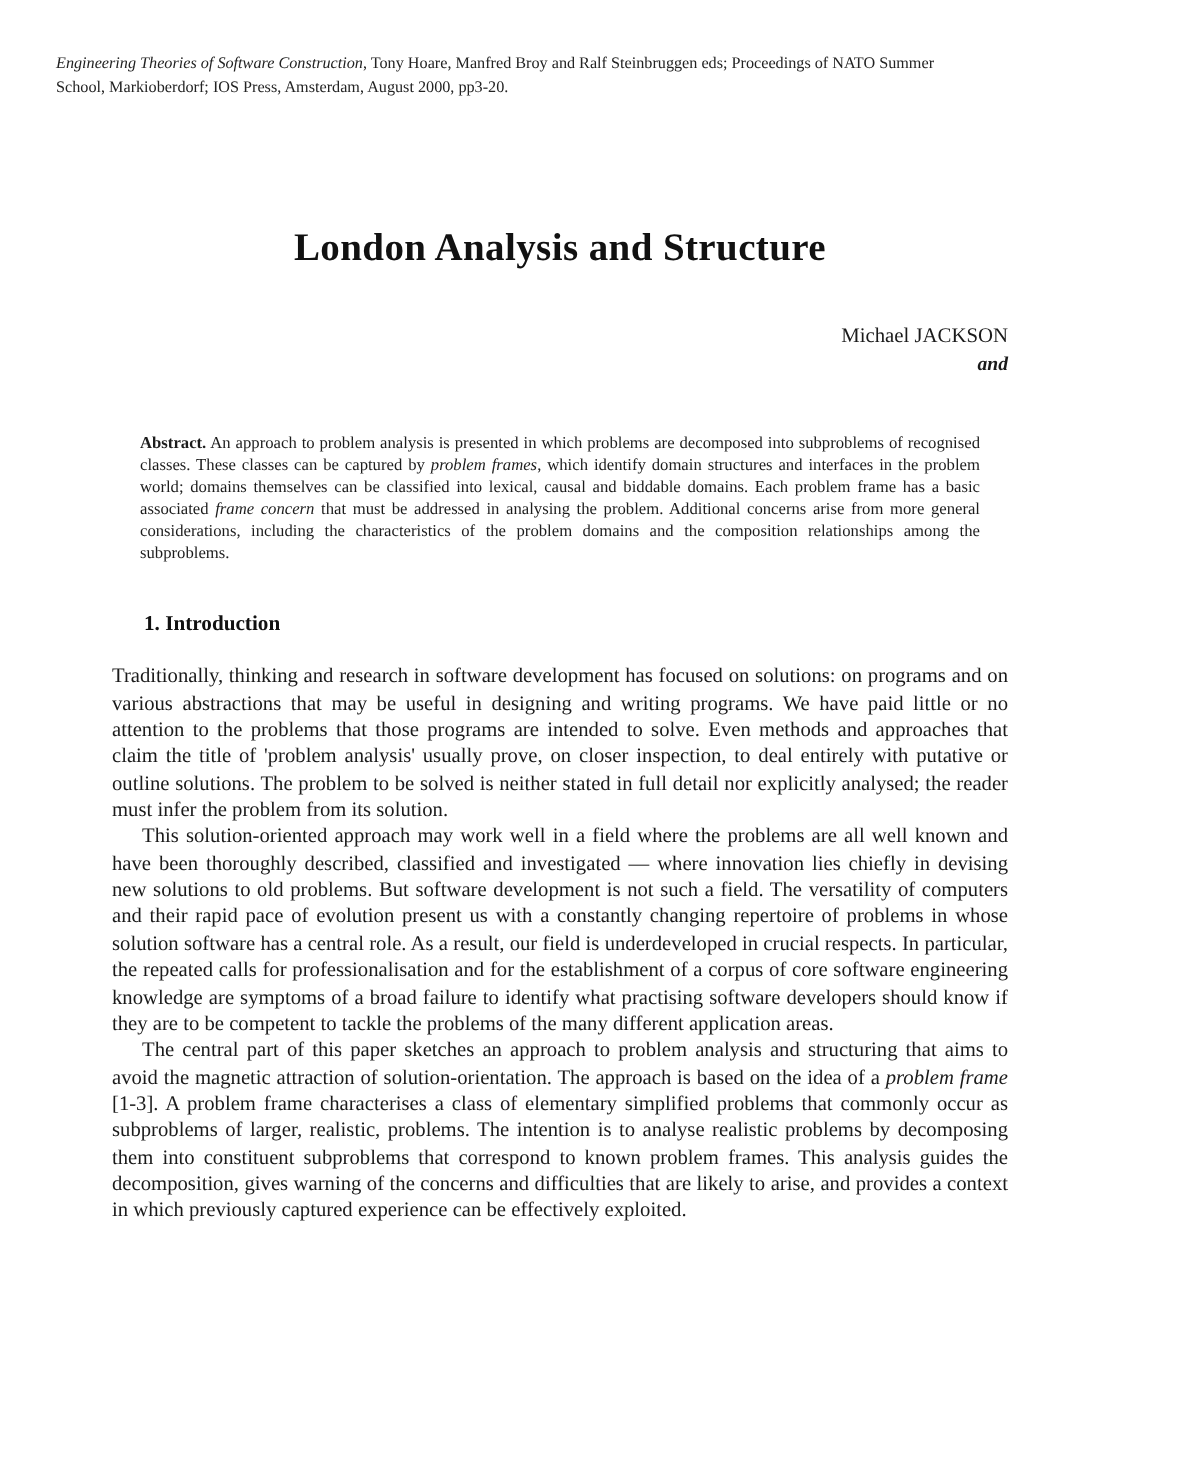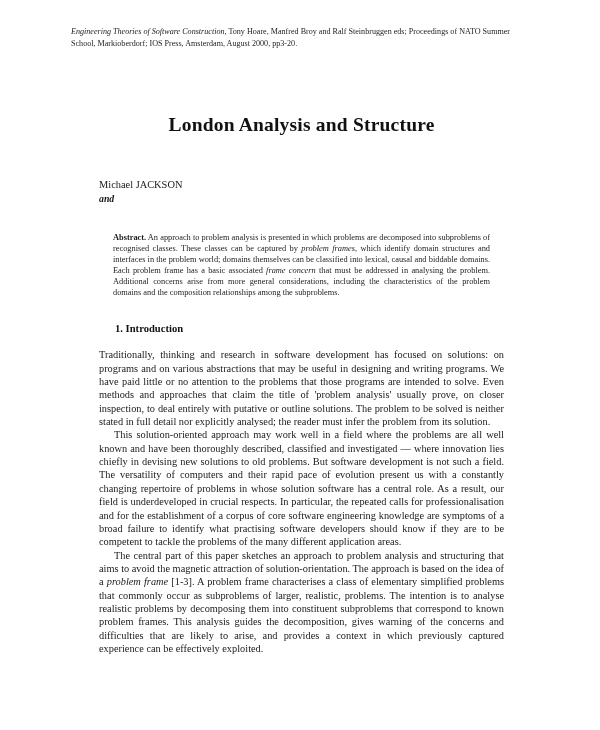--- a/index.html
+++ b/index.html
@@ -13,21 +13,21 @@
     font-family: "Liberation Serif", "DejaVu Serif", serif;
     color: #1a1a1a;
     overflow: hidden;
   }
   .page {
     position: relative;
     width: 600px;
     height: 730px;
     background: #ffffff;
     box-sizing: border-box;
-    padding: 26px 96px 0 99px;
+    padding: 26px 96px 0 56px;
   }
   
   .pub-header {
     font-size: 8.1px;
     line-height: 12.2px;
     text-align: left;
     margin: 0 0 0 -28px;
     width: 440px;
     color: #232323;
   }
@@ -39,22 +39,22 @@
     margin: 63px 0 0 0;
     font-size: 19.5px;
     line-height: 24px;
     text-align: center;
     font-weight: 600;
     letter-spacing: 0.2px;
     color: #111111;
   }
   
   .author-block {
-    margin: 41px 0 0 0;
-    text-align: left;
+    margin: 25px 0 0 0;
+    text-align: right;
   }
   .author-name {
     font-size: 10.4px;
     line-height: 14px;
     font-weight: 400;
     color: #1a1a1a;
   }
   .author-affil {
     font-size: 9.8px;
     line-height: 13.4px;

